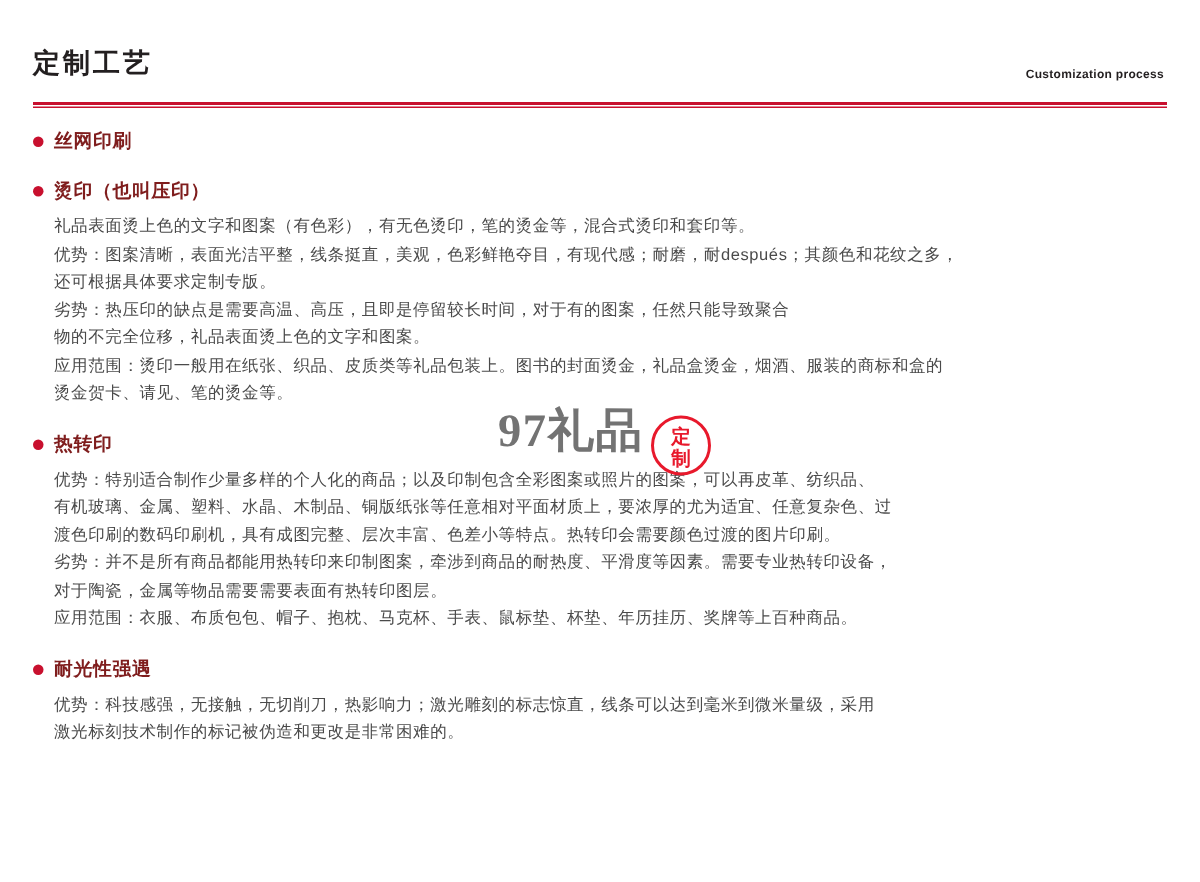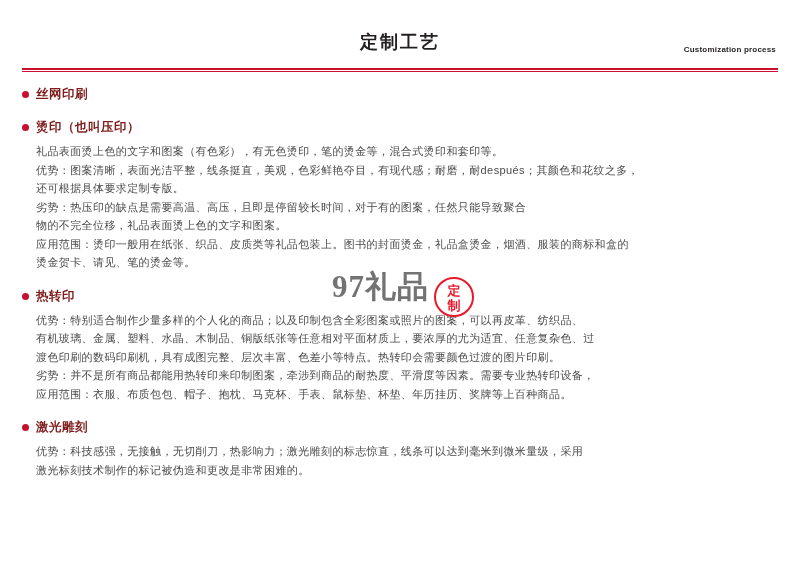--- a/index.html
+++ b/index.html
@@ -25,21 +25,20 @@
   
   .header {
     position: relative;
     height: 68px;
   }
   .header-title {
     position: absolute;
     left: 0;
     right: 0;
     top: 30px;
-    text-align: center;
     font-size: 18px;
     font-weight: bold;
     letter-spacing: 2px;
     color: #231f20;
   }
   .header-sub {
     position: absolute;
     right: 2px;
     top: 45px;
     font-size: 8px;
@@ -170,28 +169,29 @@
     <div class="section">
       <div class="sec-head">
         <span class="bullet"></span>
         <span class="sec-title">热转印</span>
       </div>
       <div class="sec-body">
         <p class="para">优势：特别适合制作少量多样的个人化的商品；以及印制包含全彩图案或照片的图案，可以再皮革、纺织品、</p>
         <p class="para">有机玻璃、金属、塑料、水晶、木制品、铜版纸张等任意相对平面材质上，要浓厚的尤为适宜、任意复杂色、过</p>
         <p class="para">渡色印刷的数码印刷机，具有成图完整、层次丰富、色差小等特点。热转印会需要颜色过渡的图片印刷。</p>
         <p class="para">劣势：并不是所有商品都能用热转印来印制图案，牵涉到商品的耐热度、平滑度等因素。需要专业热转印设备，</p>
+        <p class="para">对于陶瓷，金属等物品需要需要表面有热转印图层。</p>
         <p class="para">应用范围：衣服、布质包包、帽子、抱枕、马克杯、手表、鼠标垫、杯垫、年历挂历、奖牌等上百种商品。</p>
       </div>
     </div>
 
     <div class="section">
       <div class="sec-head">
         <span class="bullet"></span>
-        <span class="sec-title">激光雕刻</span>
+        <span class="sec-title">耐光性强遇</span>
       </div>
       <div class="sec-body">
         <p class="para">优势：科技感强，无接触，无切削刀，热影响力；激光雕刻的标志惊直，线条可以达到毫米到微米量级，采用</p>
         <p class="para">激光标刻技术制作的标记被伪造和更改是非常困难的。</p>
 
       </div>
     </div>
 
   </div>
 

